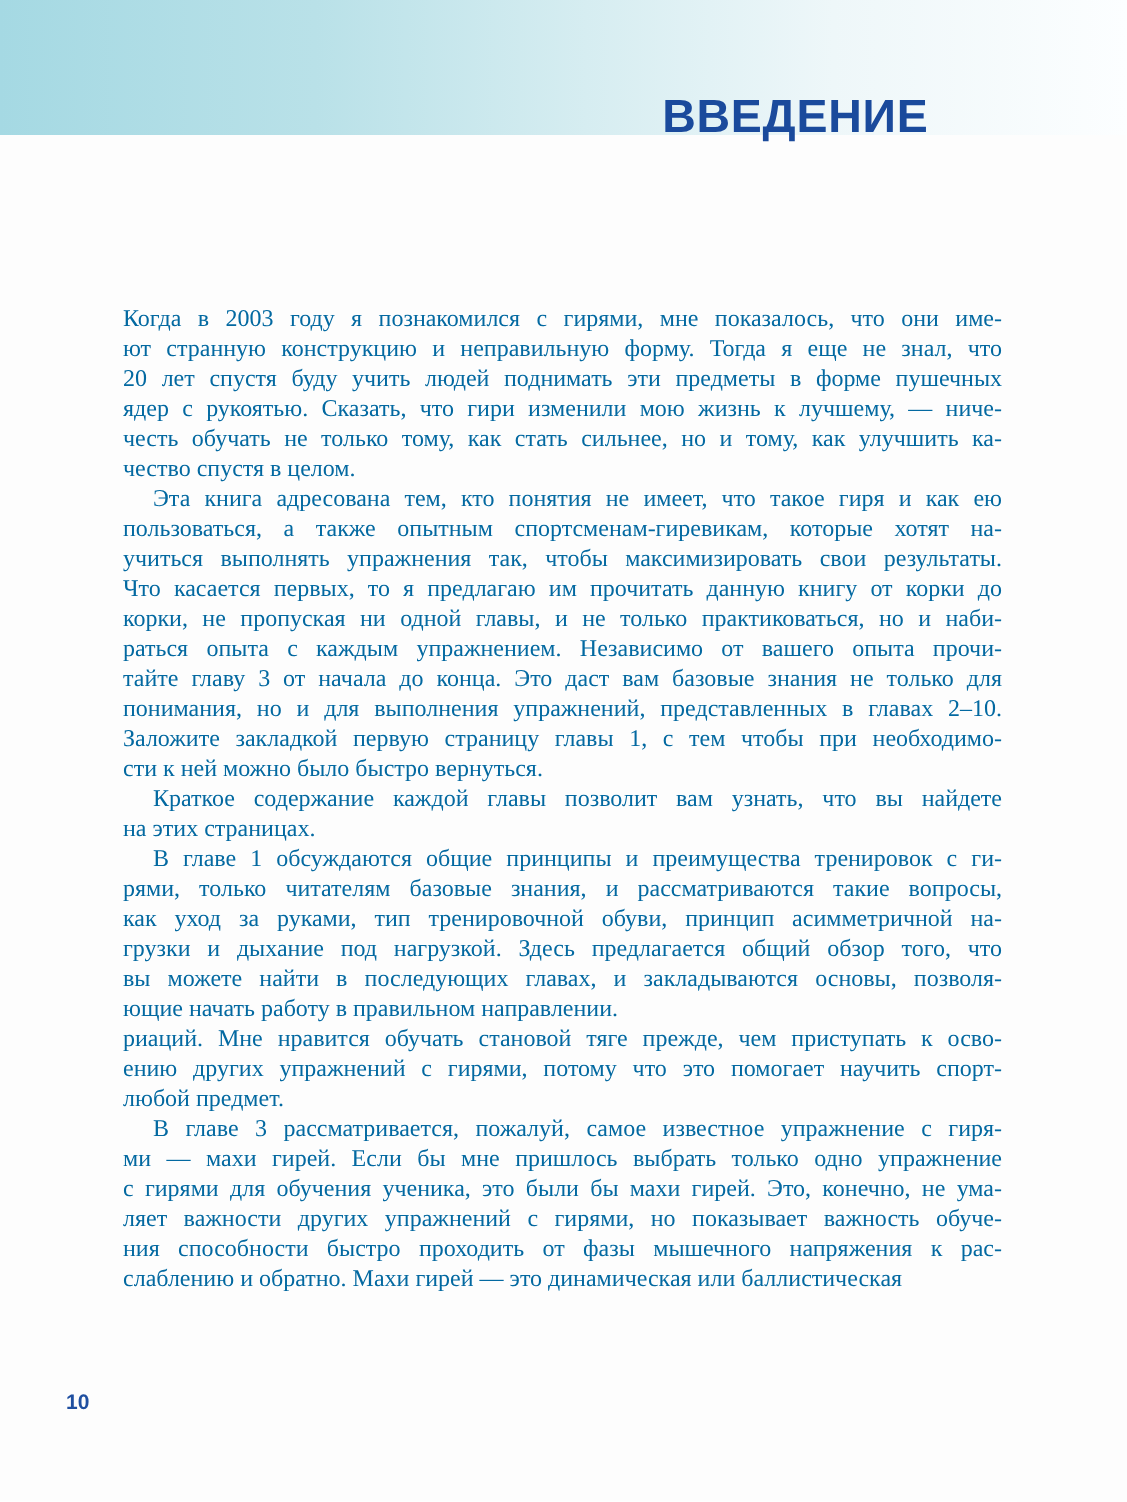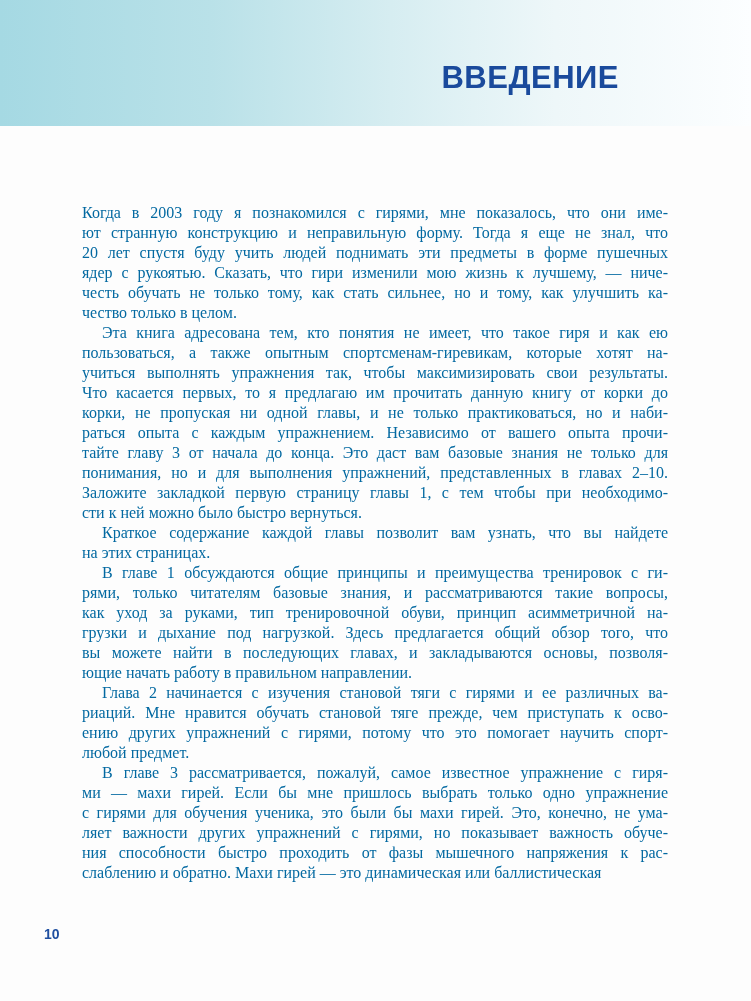--- a/index.html
+++ b/index.html
@@ -12,21 +12,21 @@
     background: #fdfdfd;
     overflow: hidden;
     font-family: "Liberation Serif", serif;
   }
 
   
   .band {
     position: absolute;
     top: 0; left: 0;
     width: 751px;
-    height: 126px;
+    height: 90px;
     background: linear-gradient(90deg,
       var(--grad-start, #a5d9e3) 0%,
       #b9e1e8 28%,
       #d6edf1 52%,
       #eef7f9 74%,
       var(--grad-end, #fcfeff) 100%);
     text-align: center;
   }
 
   .title {
@@ -81,21 +81,21 @@
     <h1 class="title">ВВЕДЕНИЕ</h1>
   </header>
 
   <main class="text-block">
       <div class="para">
         <div class="line">Когда в 2003 году я познакомился с гирями, мне показалось, что они име-</div>
         <div class="line">ют странную конструкцию и неправильную форму. Тогда я еще не знал, что</div>
         <div class="line">20 лет спустя буду учить людей поднимать эти предметы в форме пушечных</div>
         <div class="line">ядер с рукоятью. Сказать, что гири изменили мою жизнь к лучшему, — ниче-</div>
         <div class="line">честь обучать не только тому, как стать сильнее, но и тому, как улучшить ка-</div>
-        <div class="line last">чество только в целом.</div>
+        <div class="line last">чество спустя в целом.</div>
       </div>
       <div class="para">
         <div class="line indent">Эта книга адресована тем, кто понятия не имеет, что такое гиря и как ею</div>
         <div class="line">пользоваться, а также опытным спортсменам-гиревикам, которые хотят на-</div>
         <div class="line">учиться выполнять упражнения так, чтобы максимизировать свои результаты.</div>
         <div class="line">Что касается первых, то я предлагаю им прочитать данную книгу от корки до</div>
         <div class="line">корки, не пропуская ни одной главы, и не только практиковаться, но и наби-</div>
         <div class="line">раться опыта с каждым упражнением. Независимо от вашего опыта прочи-</div>
         <div class="line">тайте главу 3 от начала до конца. Это даст вам базовые знания не только для</div>
         <div class="line">понимания, но и для выполнения упражнений, представленных в главах 2–10.</div>
@@ -108,21 +108,20 @@
       </div>
       <div class="para">
         <div class="line indent">В главе 1 обсуждаются общие принципы и преимущества тренировок с ги-</div>
         <div class="line">рями, только читателям базовые знания, и рассматриваются такие вопросы,</div>
         <div class="line">как уход за руками, тип тренировочной обуви, принцип асимметричной на-</div>
         <div class="line">грузки и дыхание под нагрузкой. Здесь предлагается общий обзор того, что</div>
         <div class="line">вы можете найти в последующих главах, и закладываются основы, позволя-</div>
         <div class="line last">ющие начать работу в правильном направлении.</div>
       </div>
       <div class="para">
-        <div class="line indent">Глава 2 начинается с изучения становой тяги с гирями и ее различных ва-</div>
         <div class="line">риаций. Мне нравится обучать становой тяге прежде, чем приступать к осво-</div>
         <div class="line">ению других упражнений с гирями, потому что это помогает научить спорт-</div>
         <div class="line last">любой предмет.</div>
       </div>
       <div class="para">
         <div class="line indent">В главе 3 рассматривается, пожалуй, самое известное упражнение с гиря-</div>
         <div class="line">ми — махи гирей. Если бы мне пришлось выбрать только одно упражнение</div>
         <div class="line">с гирями для обучения ученика, это были бы махи гирей. Это, конечно, не ума-</div>
         <div class="line">ляет важности других упражнений с гирями, но показывает важность обуче-</div>
         <div class="line">ния способности быстро проходить от фазы мышечного напряжения к рас-</div>

